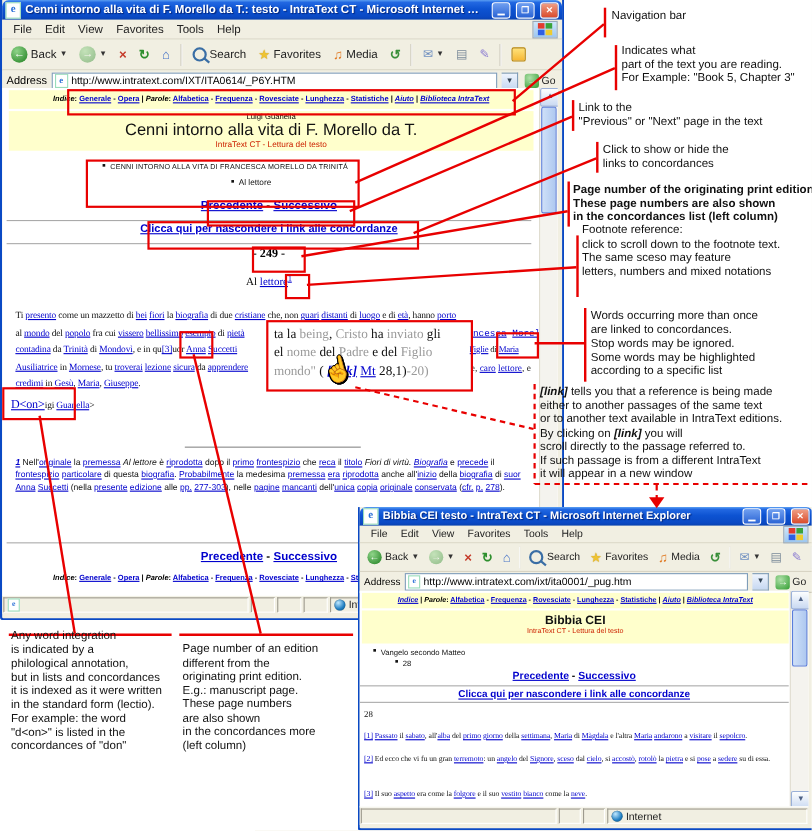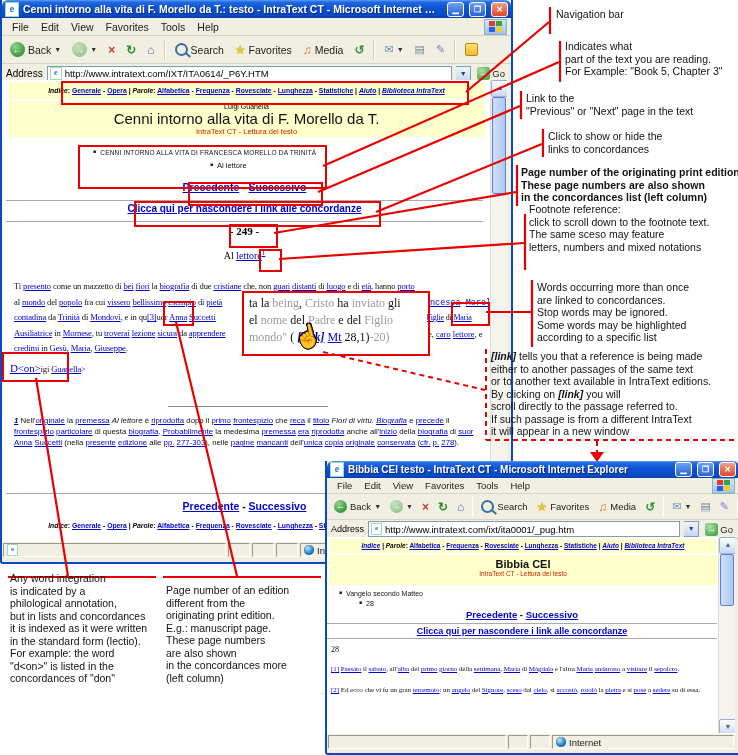--- a/index.html
+++ b/index.html
@@ -351,20 +351,21 @@
       </div>
       <div class="center" style="position:absolute;left:0;top:72px;width:390px;font-size:9.5px;font-weight:bold;"><span class="lnk">Precedente</span><span>  -  </span><span class="lnk">Successivo</span></div>
       <div class="hr" style="left:0;top:86px;width:390px;"></div>
       <div class="center" style="position:absolute;left:0;top:89px;width:390px;font-size:9px;font-weight:bold;">
         <span class="lnk">Clicca qui per nascondere i link alle concordanze</span>
       </div>
       <div class="hr" style="left:0;top:101px;width:390px;"></div>
       <div class="verse" style="left:4px;top:108px;font-size:8px;">28</div>
       <div class="verse" style="left:4px;top:128px;width:384px;"><span class="lnk">[1]</span><span> </span><span class="lnk">Passato</span><span> il </span><span class="lnk">sabato</span><span>, all'</span><span class="lnk">alba</span><span> del </span><span class="lnk">primo</span><span> </span><span class="lnk">giorno</span><span> della </span><span class="lnk">settimana</span><span>, </span><span class="lnk">Maria</span><span> di </span><span class="lnk">Màgdala</span><span> e l'altra </span><span class="lnk">Maria</span><span> </span><span class="lnk">andarono</span><span> a </span><span class="lnk">visitare</span><span> il </span><span class="lnk">sepolcro</span><span>.</span></div>
       <div class="verse" style="left:4px;top:149px;width:384px;"><span class="lnk">[2]</span><span> Ed ecco che vi fu un gran </span><span class="lnk">terremoto</span><span>: un </span><span class="lnk">angelo</span><span> del </span><span class="lnk">Signore</span><span>, </span><span class="lnk">sceso</span><span> dal </span><span class="lnk">cielo</span><span>, si </span><span class="lnk">accostò</span><span>, </span><span class="lnk">rotolò</span><span> la </span><span class="lnk">pietra</span><span> e si </span><span class="lnk">pose</span><span> a </span><span class="lnk">sedere</span><span> su di essa.</span></div>
+      <div class="verse" style="left:4px;top:181px;width:384px;"><span class="lnk">[3]</span><span> Il suo </span><span class="lnk">aspetto</span><span> era come la </span><span class="lnk">folgore</span><span> e il suo </span><span class="lnk">vestito</span><span> </span><span class="lnk">bianco</span><span> come la </span><span class="lnk">neve</span><span>.</span></div>
       <div class="vscroll" style="left:391px;top:0;width:16px;height:197px;">
         <span class="sb-btn" style="top:0;">▲</span>
         <span class="sb-thumb" style="top:17px;height:50px;"></span>
         <span class="sb-btn" style="top:182px;">▼</span>
       </div>
     </div>
 
     <div class="statusbar" style="left:0;top:272px;width:408px;">
       <span class="st-cell" style="width:170px;"></span>
       <span class="st-cell" style="width:12px;"></span>

